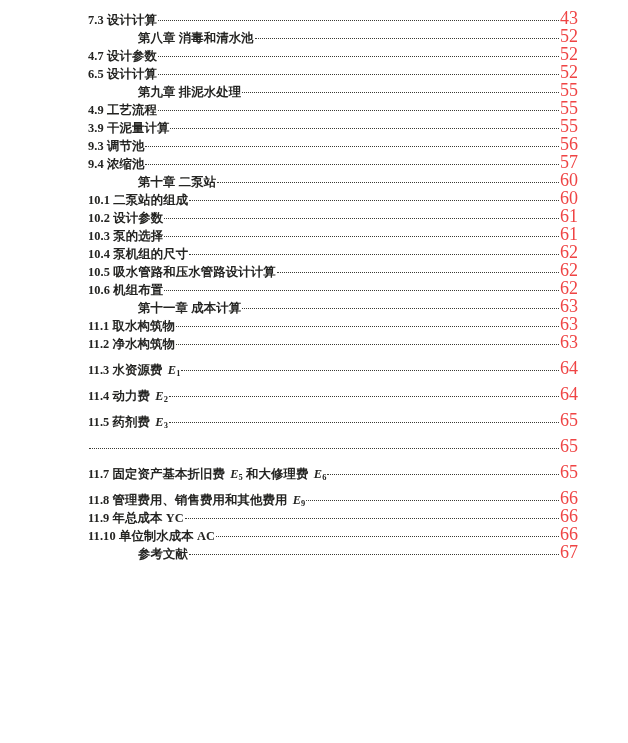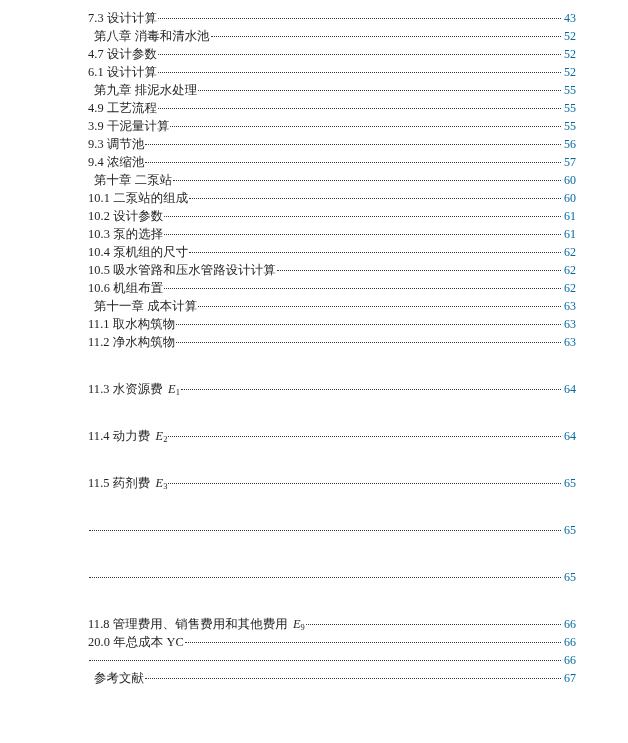--- a/index.html
+++ b/index.html
@@ -25,51 +25,52 @@
     display: flex;
     align-items: baseline;
     font-size: 12.4px;
     line-height: 18px;
     height: 18px;
     color: #242422;
     white-space: nowrap;
     padding-right: 50px;
     box-sizing: border-box;
   }
-  .toc-line.gap-top { margin-top: 29px; }
+  .toc-line.gap-top { margin-top: 8px; }
 
   
-  .lvl-1 { padding-left: 94px; }
+  .lvl-1 { padding-left: 94px; margin-left: 44px; }
   .lvl-2 { padding-left: 88px; }
 
   .label {
     flex: 0 0 auto;
     letter-spacing: 0.1px;
+    font-weight: bold;
   }
   .leader {
     flex: 1 1 auto;
     position: relative;
     overflow: hidden;
     margin: 0 1px 0 1px;
     height: 1em;
   }
   .leader::before {
     content: "";
     position: absolute;
     left: 0;
     right: 0;
     bottom: 3px;
     border-bottom: 1px dotted #3a3a34;
   }
   .pageno {
     flex: 0 0 auto;
     min-width: 16px;
     text-align: center;
-    font-size: 12px;
-    color: #0369a1;
+    font-size: 18px;
+    color: #ef4444;
   }
   .sym {
     font-family: "Liberation Serif", "DejaVu Serif", serif;
     font-style: italic;
     padding-left: 2px;
   }
   .sym sub {
     font-style: normal;
     font-size: 0.68em;
     vertical-align: -0.28em;
@@ -91,21 +92,21 @@
         <span class="label">第八章 消毒和清水池</span>
         <span class="leader"></span>
         <span class="pageno">52</span>
       </div>
       <div class="toc-line lvl-2">
         <span class="label">4.7 设计参数</span>
         <span class="leader"></span>
         <span class="pageno">52</span>
       </div>
       <div class="toc-line lvl-2">
-        <span class="label">6.1 设计计算</span>
+        <span class="label">6.5 设计计算</span>
         <span class="leader"></span>
         <span class="pageno">52</span>
       </div>
       <div class="toc-line lvl-1">
         <span class="label">第九章 排泥水处理</span>
         <span class="leader"></span>
         <span class="pageno">55</span>
       </div>
       <div class="toc-line lvl-2">
         <span class="label">4.9 工艺流程</span>
@@ -190,34 +191,36 @@
       <div class="toc-line lvl-2 gap-top">
         <span class="label">11.5 药剂费 <span class="sym">E<sub>3</sub></span></span>
         <span class="leader"></span>
         <span class="pageno">65</span>
       </div>
       <div class="toc-line lvl-2 gap-top">
         <span class="leader"></span>
         <span class="pageno">65</span>
       </div>
       <div class="toc-line lvl-2 gap-top">
+        <span class="label">11.7 固定资产基本折旧费 <span class="sym">E<sub>5</sub></span> 和大修理费 <span class="sym">E<sub>6</sub></span></span>
         <span class="leader"></span>
         <span class="pageno">65</span>
       </div>
       <div class="toc-line lvl-2 gap-top">
         <span class="label">11.8 管理费用、销售费用和其他费用 <span class="sym">E<sub>9</sub></span></span>
         <span class="leader"></span>
         <span class="pageno">66</span>
       </div>
       <div class="toc-line lvl-2">
-        <span class="label">20.0 年总成本 YC</span>
+        <span class="label">11.9 年总成本 YC</span>
         <span class="leader"></span>
         <span class="pageno">66</span>
       </div>
       <div class="toc-line lvl-2">
+        <span class="label">11.10 单位制水成本 AC</span>
         <span class="leader"></span>
         <span class="pageno">66</span>
       </div>
       <div class="toc-line lvl-1">
         <span class="label">参考文献</span>
         <span class="leader"></span>
         <span class="pageno">67</span>
       </div>
     </div>
 </div>

